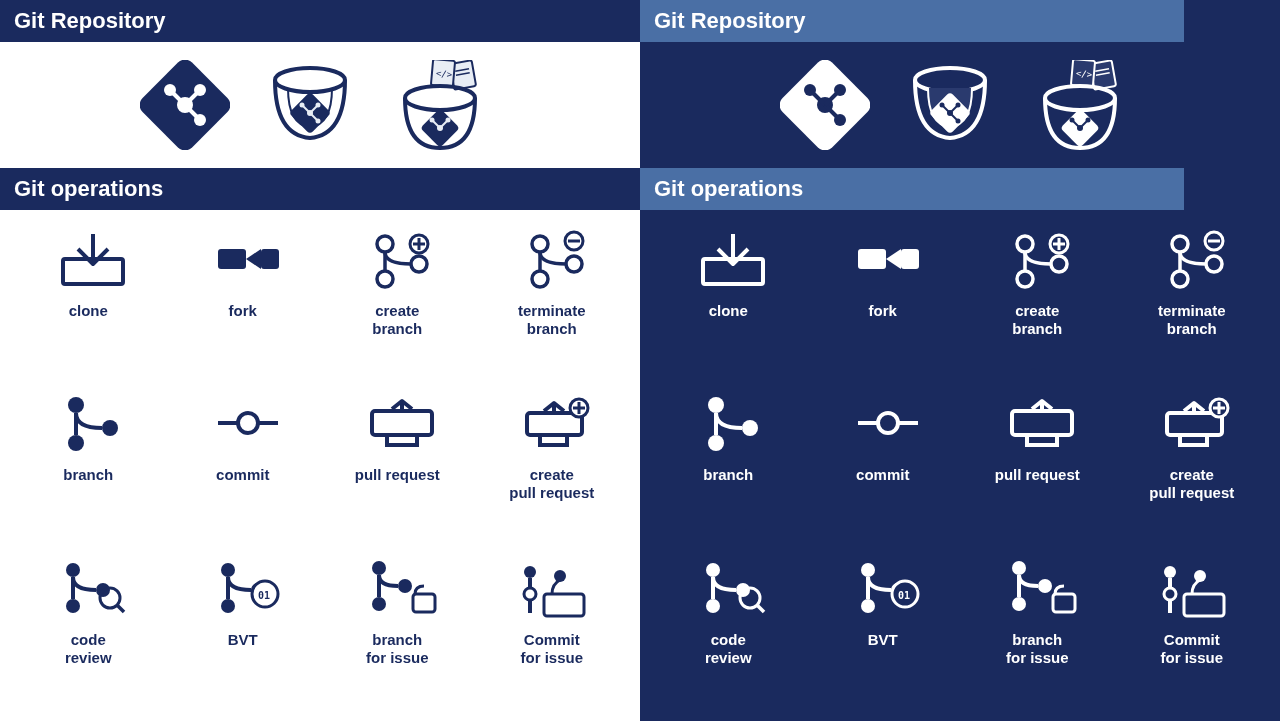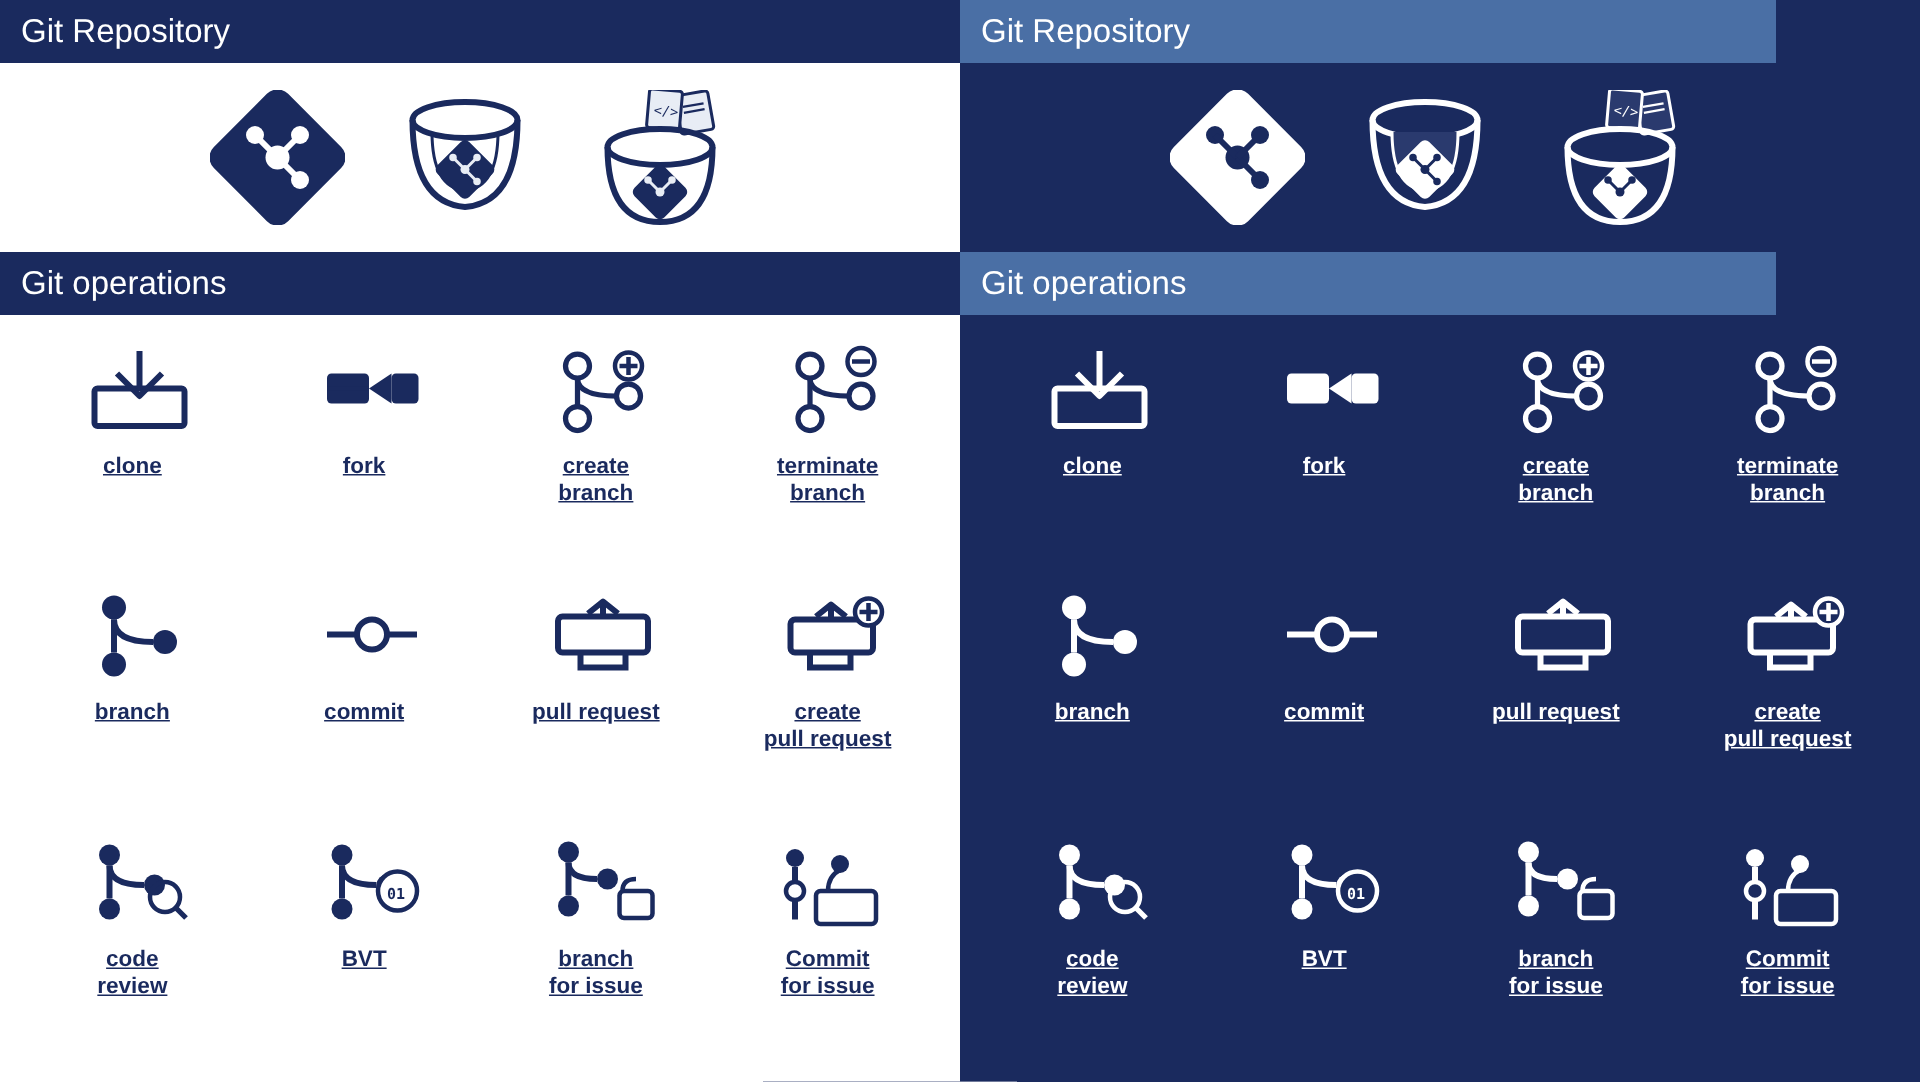--- a/index.html
+++ b/index.html
@@ -23,21 +23,21 @@
     }
 
     .panel-dark {
       background: #1a2a5e;
       color: #ffffff;
     }
 
     .section-header {
       padding: 8px 14px;
       font-size: 22px;
-      font-weight: normal;
+      font-weight: bold;
       display: inline-block;
     }
 
     .panel-light .section-header {
       background: #1a2a5e;
       color: #ffffff;
       width: 100%;
     }
 
     .panel-dark .section-header {
@@ -67,21 +67,20 @@
       padding: 14px 16px;
       flex: 1;
     }
 
     .op-item {
       display: flex;
       flex-direction: column;
       align-items: center;
       justify-content: flex-start;
       gap: 8px;
-      text-decoration: underline;
     }
 
     .op-icon {
       width: 80px;
       height: 70px;
       display: flex;
       align-items: center;
       justify-content: flex-end;
     }
 

